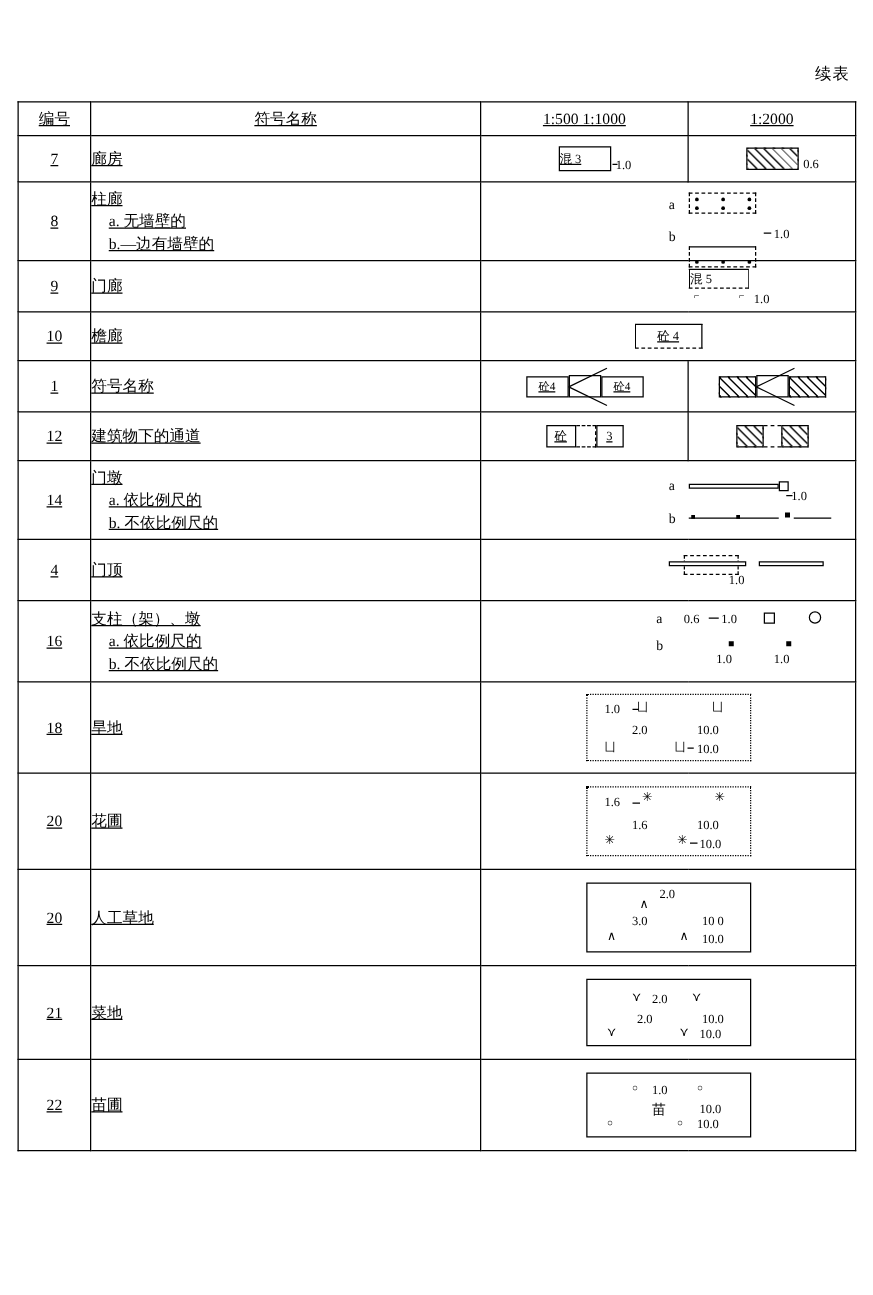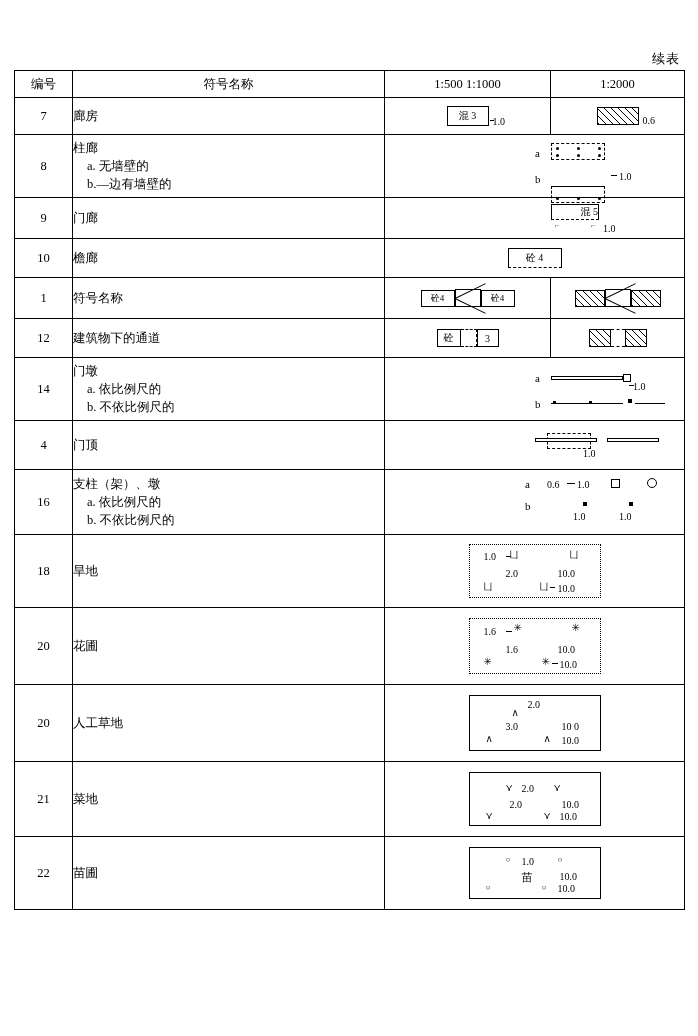--- a/index.html
+++ b/index.html
@@ -23,25 +23,26 @@
   }
   .cont-label {
     position: absolute;
     top: 2px;
     right: 18px;
     font-size: 13px;
     letter-spacing: 1px;
   }
   table.symtable {
     position: absolute;
-    top: 22px;
+    top: 33px;
     left: 14px;
     width: 670px;
     border-collapse: collapse;
     table-layout: fixed;
+    text-decoration: underline;
   }
   table.symtable td, table.symtable th {
     border: 1px solid #000;
     vertical-align: middle;
     font-weight: normal;
     font-size: 12.5px;
     padding: 0;
   }
   thead td {
     text-align: center;
@@ -99,21 +100,21 @@
     display: flex;
     align-items: center;
     justify-content: center;
     gap: 4px;
   }
   .abs { position: absolute; }
 
   
   .sym7-box {
     width: 42px; height: 20px;
-    display:flex; align-items:center; justify-content:center;
+    display:flex; align-items:center; justify-content:flex-start;
     font-size: 10px;
   }
   .sym7-hatch { width: 42px; height: 18px; }
 
   .dashbox-sm {
     width: 54px; height: 17px;
     position: relative;
   }
   .dot {
     width: 3px; height: 3px; background: #000; border-radius: 50%;
@@ -238,21 +239,21 @@
           </div>
         </td>
       </tr>
 
       <tr style="height:40px">
         <td class="num">9</td>
         <td class="name">门廊</td>
         <td class="sym" colspan="2">
           <div class="symbox" style="height:40px;">
             <div class="abs" style="left:166px;top:6px;">
-              <div class="box-solid" style="width:48px;height:16px;display:flex;align-items:center;justify-content:flex-end;font-size:10px;border-bottom:1px dashed #000;">
+              <div class="box-solid" style="width:48px;height:16px;display:flex;align-items:center;justify-content:flex-start;font-size:10px;border-bottom:1px dashed #000;">
                 <span>混 5</span>
               </div>
               <div class="abs" style="left:4px;top:17px;font-size:8px;">⌐</div>
               <div class="abs" style="left:40px;top:17px;font-size:8px;">⌐</div>
               <div class="abs numlbl" style="left:52px;top:20px;">1.0</div>
             </div>
           </div>
         </td>
       </tr>
 

